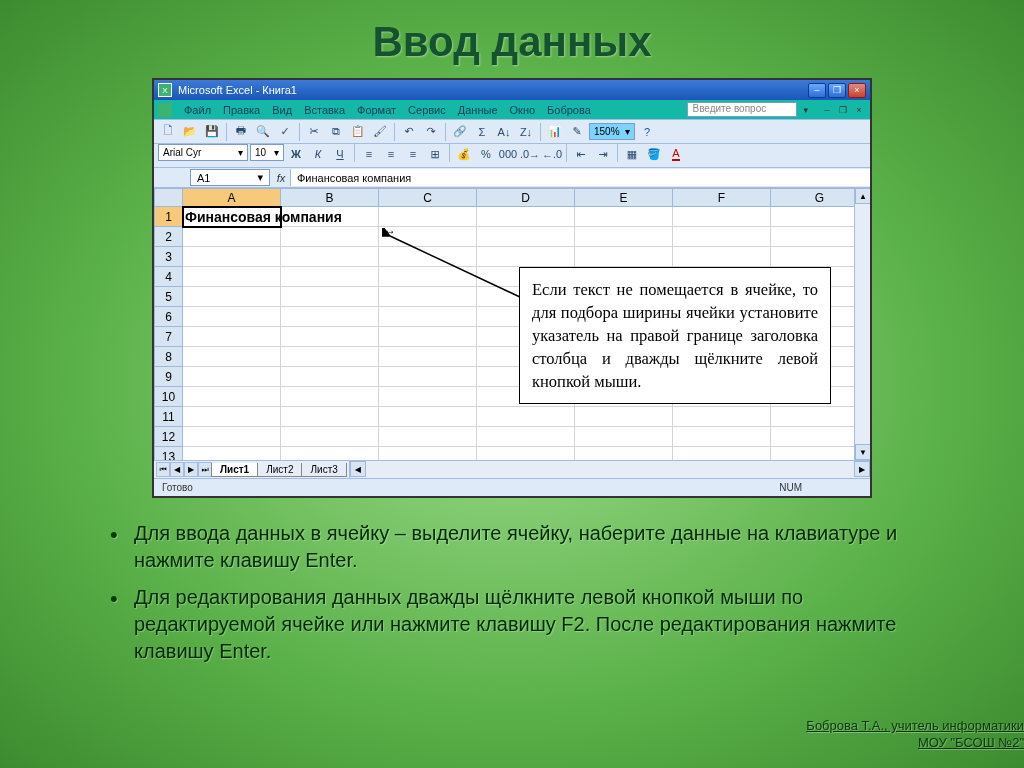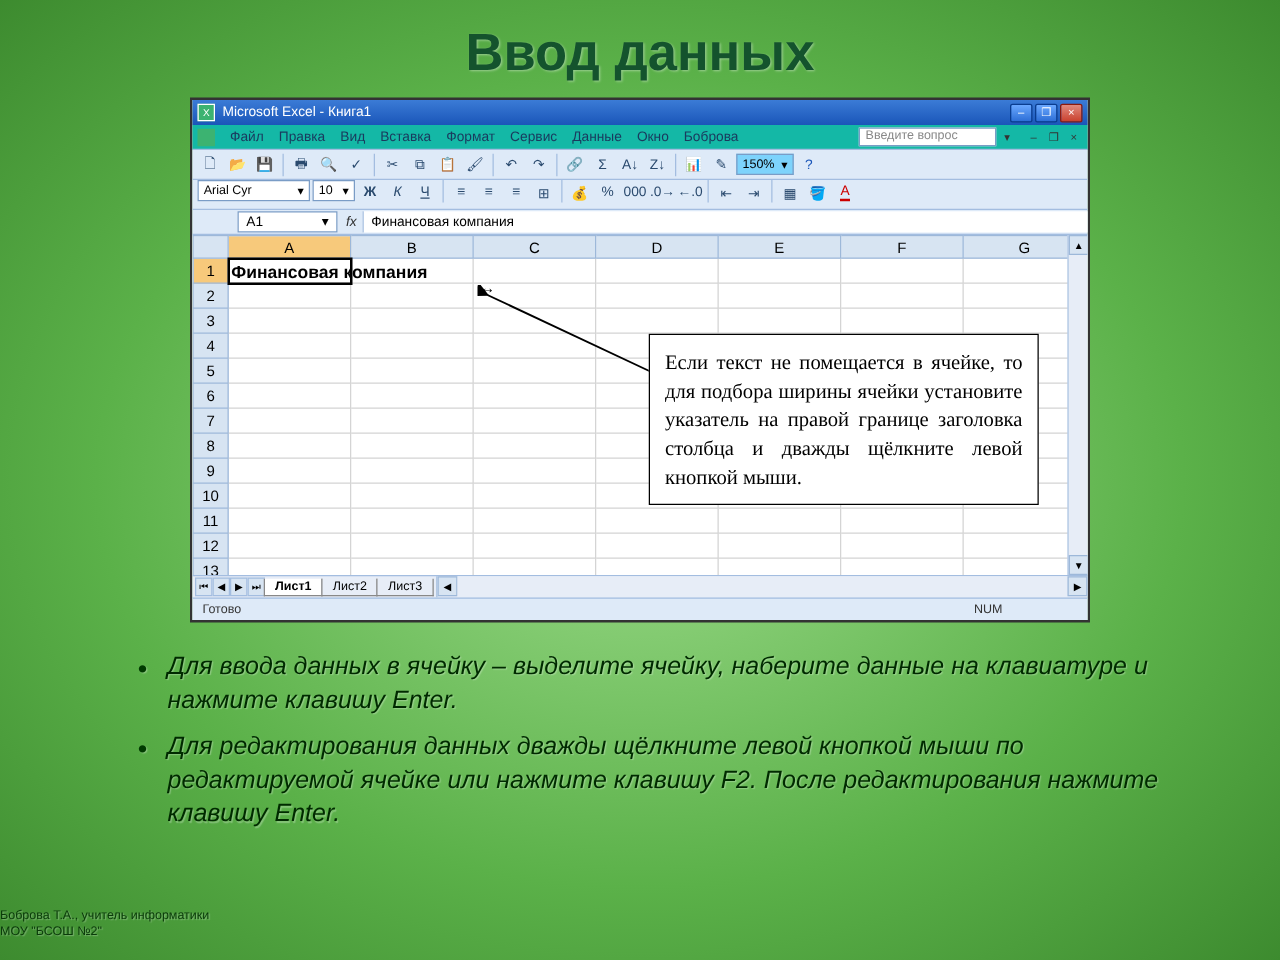--- a/index.html
+++ b/index.html
@@ -350,42 +350,42 @@
   }
 
   .bullets {
     position: absolute;
     left: 108px;
     top: 520px;
     width: 820px;
     font-size: 20px;
     color: #002a00;
     line-height: 1.35;
-    font-style: italic;
   }
   .bullets ul { list-style: none; }
   .bullets li { margin-bottom: 10px; position: relative; padding-left: 26px; text-shadow: 1px 1px 1px rgba(255,255,255,0.3); }
   .bullets li::before {
     content: "•";
     position: absolute;
     left: 2px;
     top: 0;
     font-size: 22px;
     color: #003b00;
   }
   .footer {
     position: absolute;
     bottom: 16px;
     left: 0;
     width: 100%;
-    text-align: left;
-    font-size: 10px;
+    text-align: right;
+    font-size: 13px;
     color: #0a3a0a;
     line-height: 1.3;
     text-shadow: 1px 1px 1px rgba(255,255,255,0.3);
+    text-decoration: underline;
   }
 </style>
 </head>
 <body>
 
 <div class="title">Ввод данных</div>
 
 <div class="screenshot-frame">
   <div class="excel-window">
 

